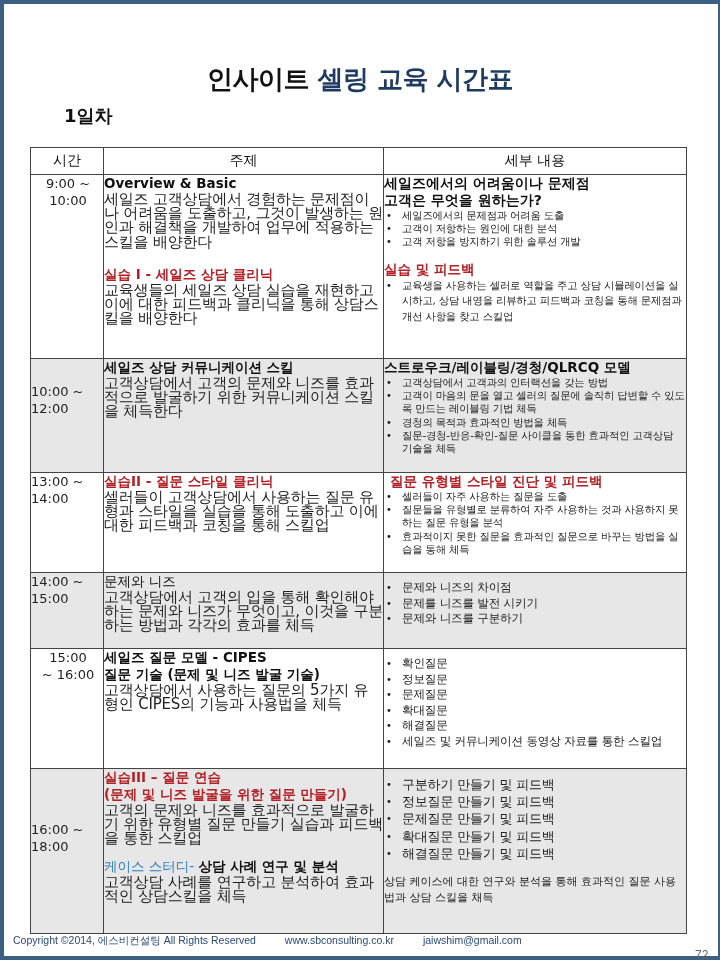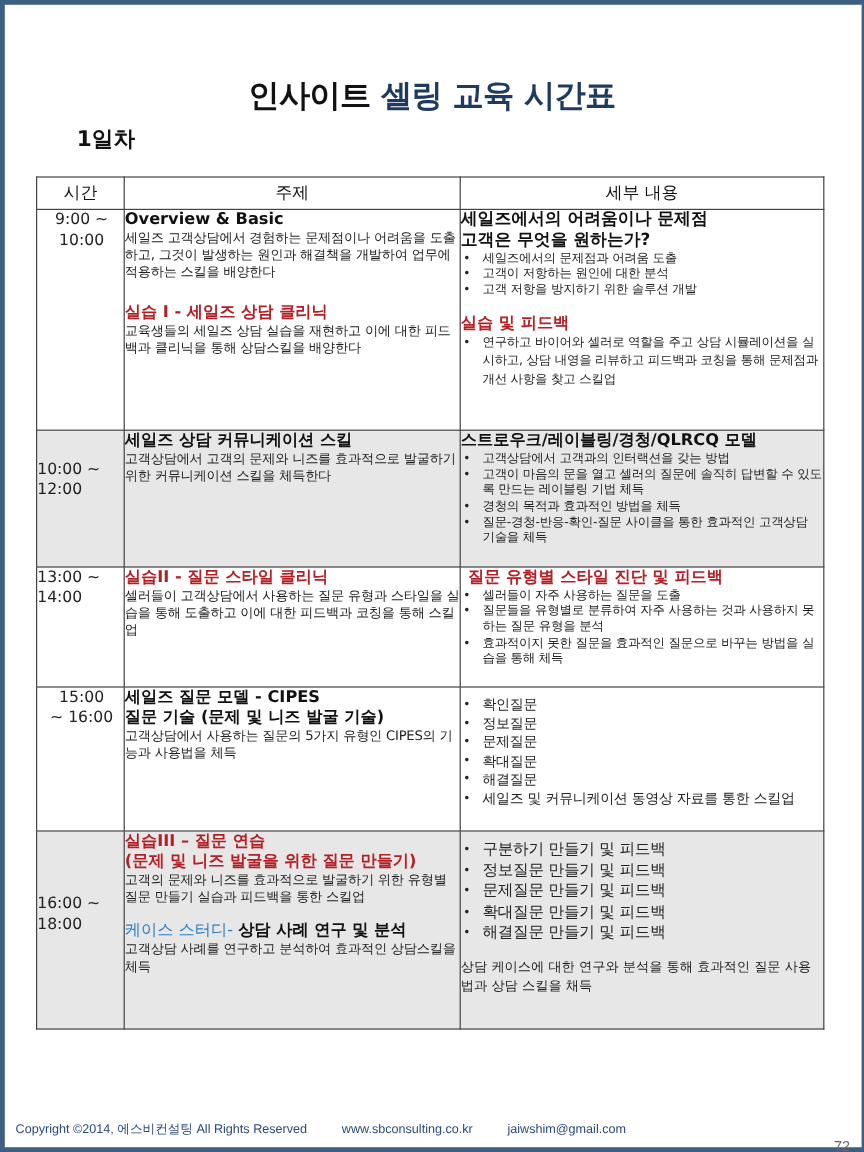--- a/index.html
+++ b/index.html
@@ -47,21 +47,21 @@
   }
   td.time.center { text-align: center; padding-left: 2px; }
   td.topic, td.detail { padding: 5px 6px 4px 8px; }
   .h {
     font-size: 13.5px; font-weight: bold; line-height: 17px; color: #111;
   }
   .h.red { color: #b32025; }
   .h .blue { color: #2e7fc0; }
   .h .dark { color: #111; }
   .p {
-    font-size: 11px; line-height: 14.2px; color: #222; letter-spacing: -0.2px;
+    font-size: 15px; line-height: 14.2px; color: #222; letter-spacing: -0.2px;
   }
   .gap { height: 17px; }
   .gap-s { height: 12px; }
   ul.b {
     list-style: none; margin: 0; padding: 0;
   }
   ul.b li {
     position: relative; padding-left: 18px;
     font-size: 10.4px; line-height: 13.2px; color: #222; letter-spacing: -0.2px;
   }
@@ -123,21 +123,21 @@
         <div class="h" style="font-size:14px">세일즈에서의 어려움이나 문제점</div>
         <div class="h" style="font-size:14px">고객은 무엇을 원하는가?</div>
         <ul class="b">
           <li>세일즈에서의 문제점과 어려움 도출</li>
           <li>고객이 저항하는 원인에 대한 분석</li>
           <li>고객 저항을 방지하기 위한 솔루션 개발</li>
         </ul>
         <div class="gap-s"></div>
         <div class="h red">실습 및 피드백</div>
         <ul class="b" style="line-height:15px">
-          <li style="line-height:15.5px">연구하고 바이어와 셀러로 역할을 주고 상담 시뮬레이션을 실시하고, 상담 내영을 리뷰하고 피드백과 코칭을 통해 문제점과 개선 사항을 찾고 스킬업</li>
+          <li style="line-height:15.5px">교육생을 사용하는 셀러로 역할을 주고 상담 시뮬레이션을 실시하고, 상담 내영을 리뷰하고 피드백과 코칭을 통해 문제점과 개선 사항을 찾고 스킬업</li>
         </ul>
       </td>
     </tr>
 
     <tr class="shade" style="height:114px">
       <td class="time" style="padding-top:24px">
         <div>10:00 ~</div>
         <div>12:00</div>
       </td>
       <td class="topic">
@@ -167,20 +167,37 @@
       <td class="detail">
         <div class="h red" style="padding-left:6px">질문 유형별 스타일 진단 및 피드백</div>
         <ul class="b">
           <li>셀러들이 자주 사용하는 질문을 도출</li>
           <li>질문들을 유형별로 분류하여 자주 사용하는 것과 사용하지 못하는 질문 유형을 분석</li>
           <li>효과적이지 못한 질문을 효과적인 질문으로 바꾸는 방법을 실습을 통해 체득</li>
         </ul>
       </td>
     </tr>
 
+    <tr class="shade" style="height:76px">
+      <td class="time">
+        <div>14:00 ~</div>
+        <div>15:00</div>
+      </td>
+      <td class="topic">
+        <div class="h" style="font-weight:normal;font-size:13.5px">문제와 니즈</div>
+        <div class="p">고객상담에서 고객의 입을 통해 확인해야 하는 문제와 니즈가 무엇이고, 이것을 구분하는 방법과 각각의 효과를 체득</div>
+      </td>
+      <td class="detail" style="padding-top:7px">
+        <ul class="b lg">
+          <li>문제와 니즈의 차이점</li>
+          <li>문제를 니즈를 발전 시키기</li>
+          <li>문제와 니즈를 구분하기</li>
+        </ul>
+      </td>
+    </tr>
 
     <tr class="white" style="height:120px">
       <td class="time center">
         <div>15:00</div>
         <div>~ 16:00</div>
       </td>
       <td class="topic">
         <div class="h">세일즈 질문 모델 - CIPES</div>
         <div class="h">질문 기술 (문제 및 니즈 발굴 기술)</div>
         <div class="p">고객상담에서 사용하는 질문의 5가지 유형인 CIPES의 기능과 사용법을 체득</div>

